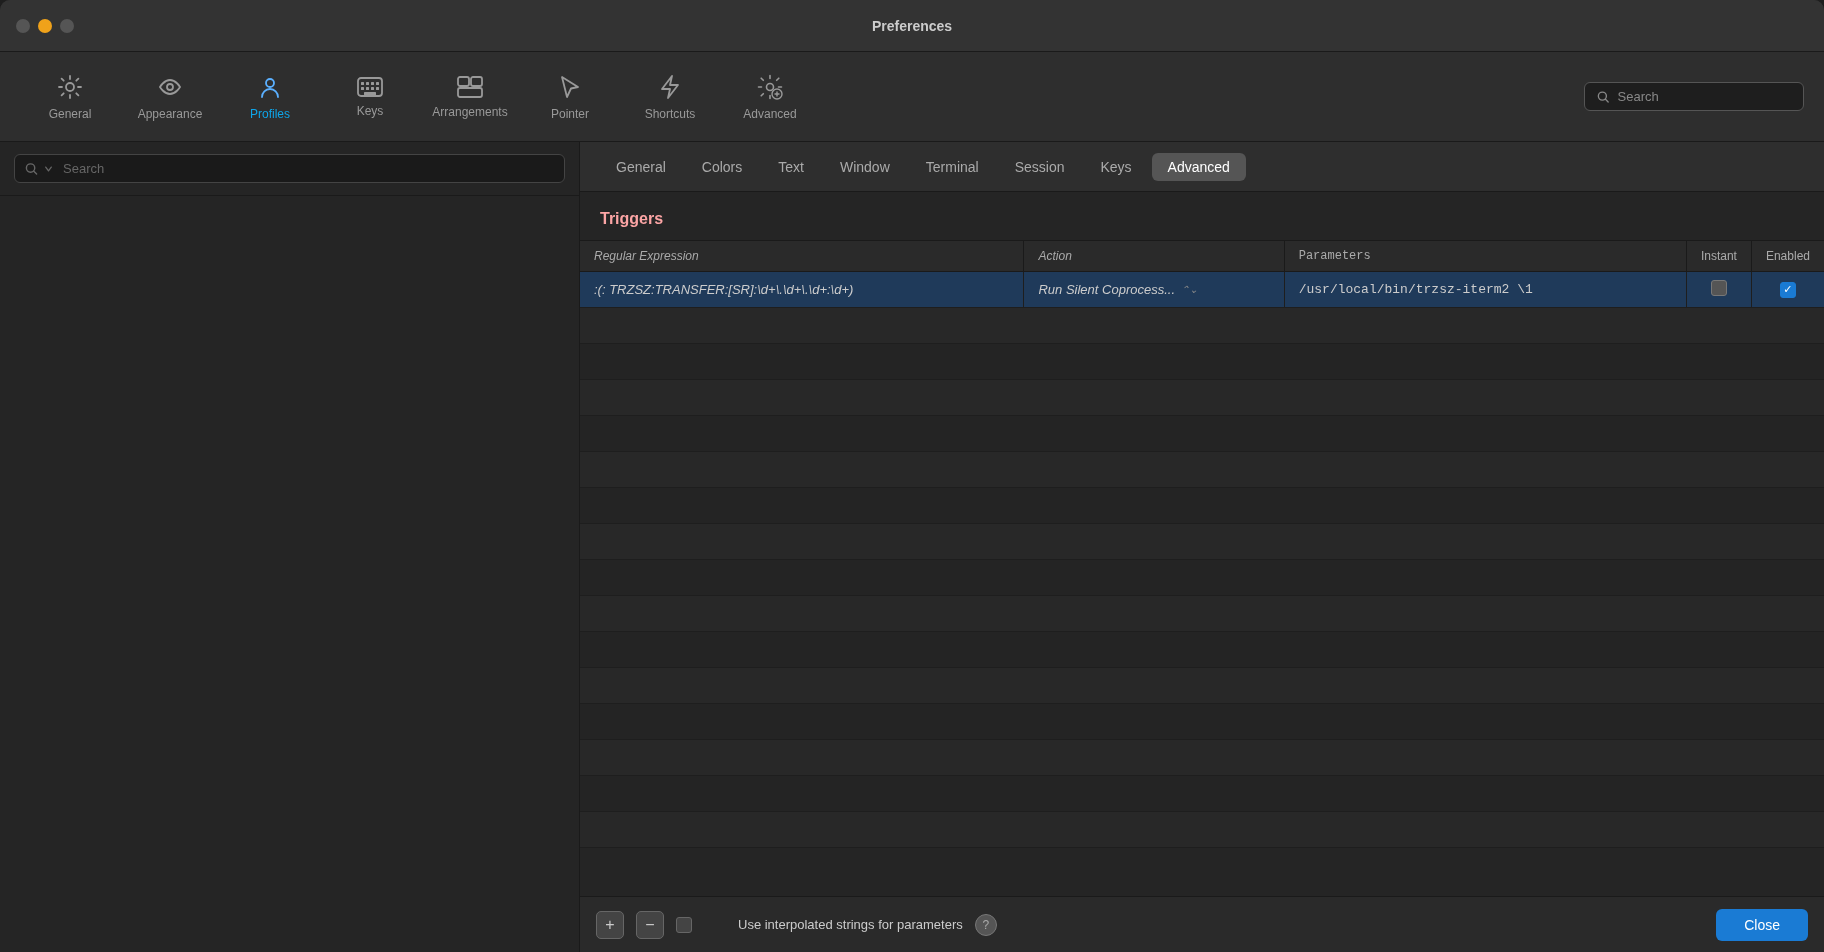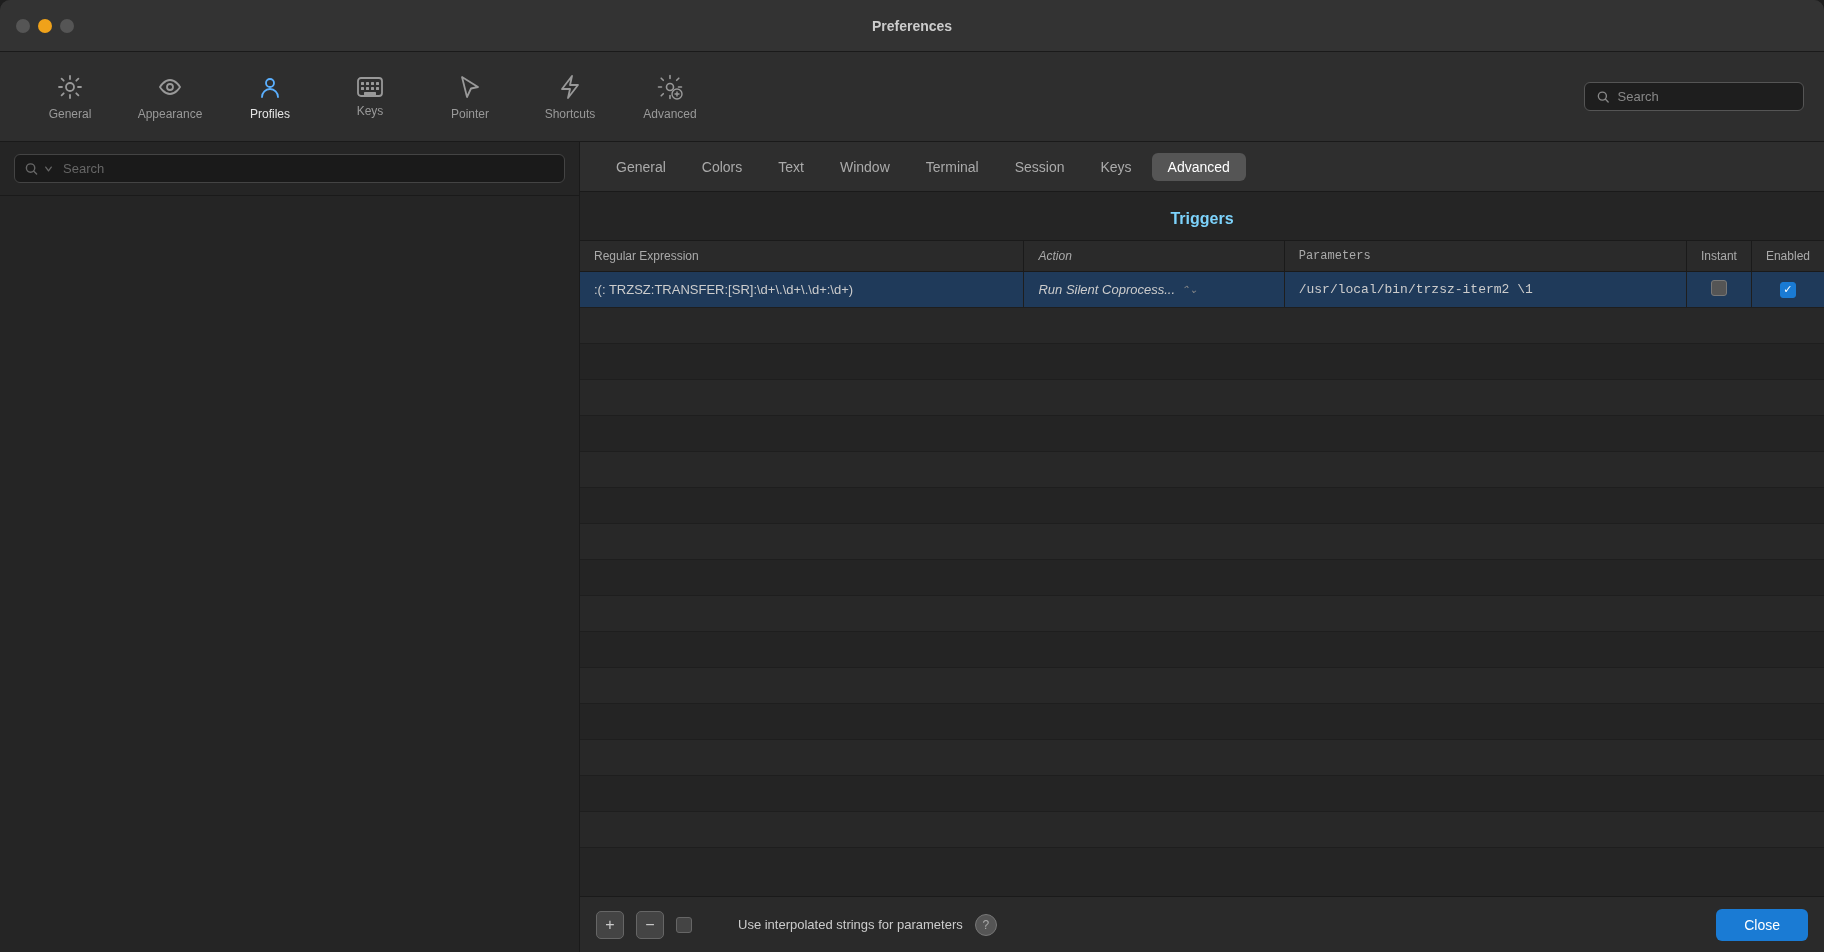--- a/index.html
+++ b/index.html
@@ -81,21 +81,21 @@
       width: 100px;
       height: 80px;
       cursor: pointer;
       border-radius: 8px;
       gap: 6px;
       color: #999999;
       font-size: 12px;
     }
 
     .toolbar-item.active {
-      color: #e5e5e5;
+      color: #0ea5e9;
       align-items: center;
     }
 
     .toolbar-icon {
       font-size: 24px;
       line-height: 1;
     }
 
     .toolbar-spacer {
       flex: 1;
@@ -209,23 +209,22 @@
       flex: 1;
       background: #252525;
       display: flex;
       flex-direction: column;
       overflow: hidden;
     }
 
     .section-title {
       font-size: 16px;
       font-weight: 600;
-      color: #7dd3fc;
+      color: #fca5a5;
       padding: 18px 20px 12px 20px;
-      text-align: center;
     }
 
     
     .triggers-table {
       width: 100%;
       border-collapse: collapse;
       font-size: 13px;
     }
 
     .triggers-table thead tr {
@@ -266,21 +265,21 @@
       padding: 8px 14px;
       color: #cccccc;
       vertical-align: middle;
       height: 36px;
     }
 
     .triggers-table tbody td:not(:last-child) {
       border-right: 1px solid #1e1e1e;
     }
 
-    .col-regex { width: 38%; }
+    .col-regex { width: 38%; font-style: italic; }
     .col-action { width: 22%; font-style: italic; }
     .col-params { width: 34%; font-family: Liberation Mono, monospace; }
     .col-instant { width: 5%; text-align: center; }
     .col-enabled { width: 4%; text-align: center; }
 
     .action-cell {
       display: flex;
       align-items: center;
       gap: 6px;
     }
@@ -456,20 +455,30 @@
           <rect x="5" y="11" width="3" height="3" rx="0.5" fill="#999"></rect>
           <rect x="10" y="11" width="3" height="3" rx="0.5" fill="#999"></rect>
           <rect x="15" y="11" width="3" height="3" rx="0.5" fill="#999"></rect>
           <rect x="20" y="11" width="3" height="3" rx="0.5" fill="#999"></rect>
           <rect x="8" y="16" width="12" height="3" rx="0.5" fill="#999"></rect>
         </svg>
       </span>
       <span>Keys</span>
     </div>
 
+    <div class="toolbar-item">
+      <span class="toolbar-icon">
+        <svg width="28" height="24" viewBox="0 0 28 24" fill="none">
+          <rect x="2" y="2" width="11" height="9" rx="2" stroke="#999" stroke-width="1.8" fill="none"></rect>
+          <rect x="15" y="2" width="11" height="9" rx="2" stroke="#999" stroke-width="1.8" fill="none"></rect>
+          <rect x="2" y="13" width="24" height="9" rx="2" stroke="#999" stroke-width="1.8" fill="none"></rect>
+        </svg>
+      </span>
+      <span>Arrangements</span>
+    </div>
 
     <div class="toolbar-item">
       <span class="toolbar-icon">
         <svg width="24" height="28" viewBox="0 0 24 28" fill="none">
           <path d="M4 4l16 10-7 1.5L9 24 4 4z" stroke="#999" stroke-width="1.8" fill="none" stroke-linejoin="round"></path>
         </svg>
       </span>
       <span>Pointer</span>
     </div>
 

